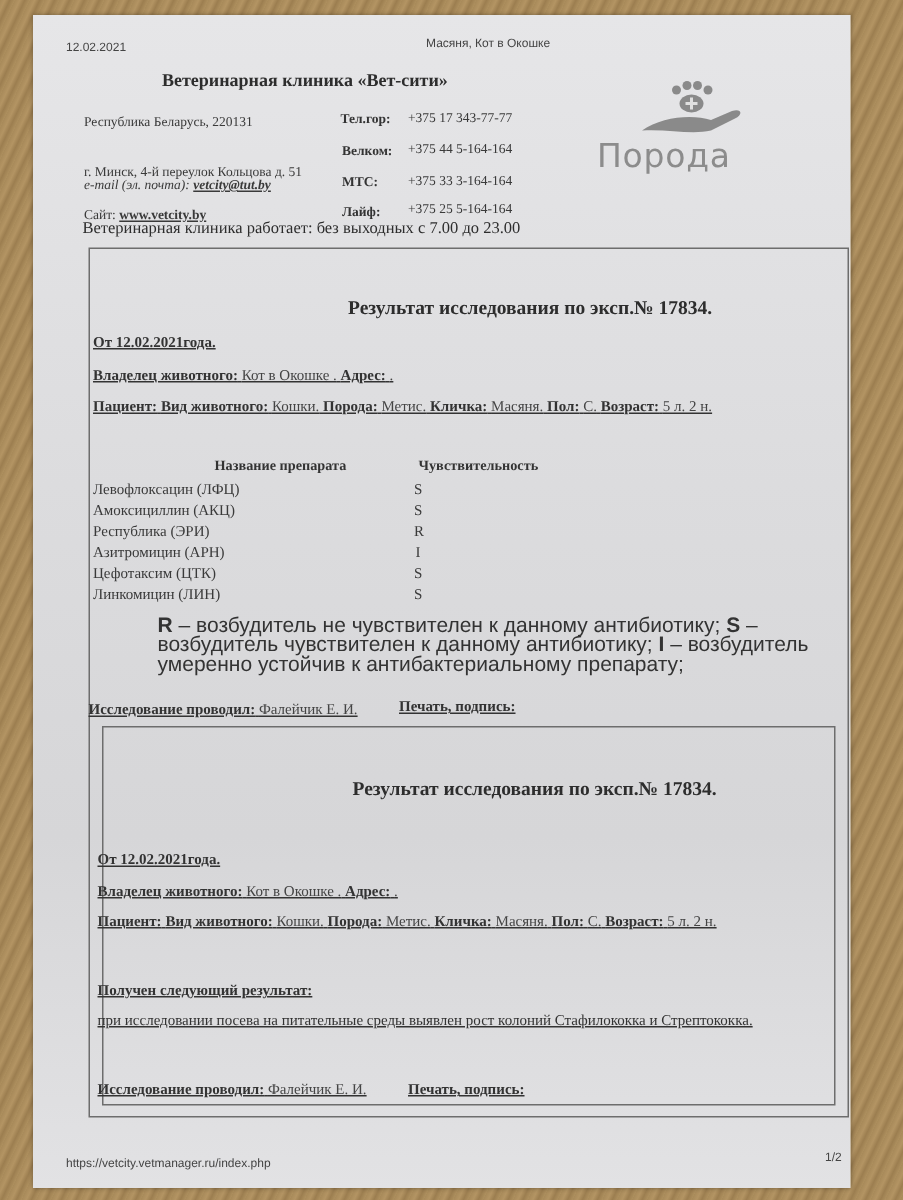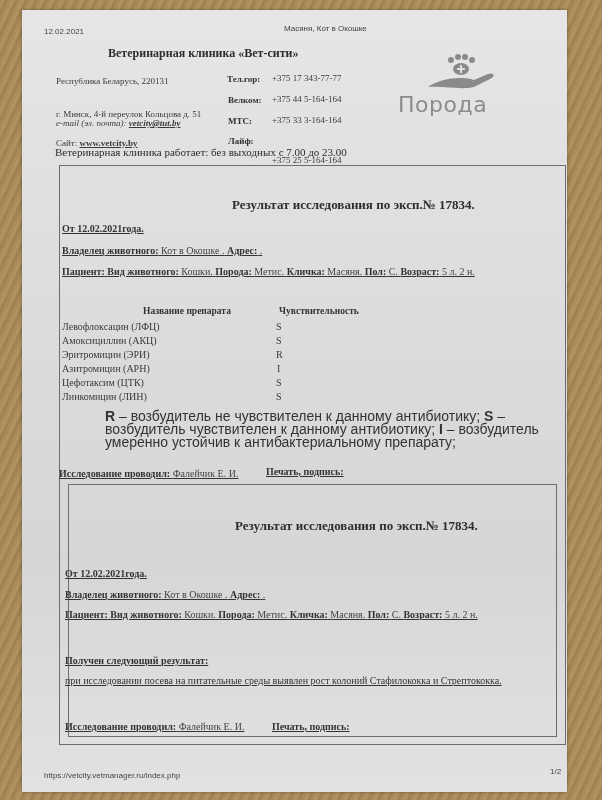--- a/index.html
+++ b/index.html
@@ -55,21 +55,21 @@
     <span class="link">www.vetcity.by</span>
   </div>
 
   <div class="abs info-b" style="left:205px; top:64px;">Тел.гор:</div>
   <div class="abs info" style="left:250px; top:63px;">+375 17 343-77-77</div>
   <div class="abs info-b" style="left:206px; top:85px;">Велком:</div>
   <div class="abs info" style="left:250px; top:84px;">+375 44 5-164-164</div>
   <div class="abs info-b" style="left:206px; top:106px;">МТС:</div>
   <div class="abs info" style="left:250px; top:105px;">+375 33 3-164-164</div>
   <div class="abs info-b" style="left:206px; top:126px;">Лайф:</div>
-  <div class="abs info" style="left:250px; top:124px;margin-top:21px;">+375 25 5-164-164</div>
+  <div class="abs info" style="left:250px; top:124px;">+375 25 5-164-164</div>
 
   <div class="abs hours" style="left:33px; top:136px;">
     <span>Ветеринарная клиника работает:</span>
     <span>без выходных  с 7.00 до 23.00</span>
   </div>
 
   <div class="abs" style="left:394px; top:44px; width:100px; height:40px;">
     <svg width="100" height="40" viewBox="0 0 100 40">
       <circle cx="35" cy="6" r="3" fill="#8a8a8a"></circle>
       <circle cx="42" cy="3" r="3" fill="#8a8a8a"></circle>
@@ -95,21 +95,21 @@
   </div>
 
   <div>
     <div class="abs tbl-h" style="left:77px; top:296px;">Название препарата</div>
     <div class="abs tbl-h" style="left:213px; top:296px;">Чувствительность</div>
 
     <div class="abs tbl-c" style="left:40px; top:311px;">Левофлоксацин (ЛФЦ)</div>
     <div class="abs tbl-c" style="left:254px; top:311px;">S</div>
     <div class="abs tbl-c" style="left:40px; top:325px;">Амоксициллин (АКЦ)</div>
     <div class="abs tbl-c" style="left:254px; top:325px;">S</div>
-    <div class="abs tbl-c" style="left:40px; top:339px;">Эритромицин (ЭРИ)</div>
+    <div class="abs tbl-c" style="left:40px; top:339px;">Республика (ЭРИ)</div>
     <div class="abs tbl-c" style="left:254px; top:339px;">R</div>
     <div class="abs tbl-c" style="left:40px; top:353px;">Азитромицин (АРН)</div>
     <div class="abs tbl-c" style="left:255px; top:353px;">I</div>
     <div class="abs tbl-c" style="left:40px; top:367px;">Цефотаксим (ЦТК)</div>
     <div class="abs tbl-c" style="left:254px; top:367px;">S</div>
     <div class="abs tbl-c" style="left:40px; top:381px;">Линкомицин (ЛИН)</div>
     <div class="abs tbl-c" style="left:254px; top:381px;">S</div>
   </div>
 
   <div class="abs legend" style="left:37px; top:400px;"><b>R</b><span> – возбудитель не чувствителен к данному антибиотику; </span><b>S</b><span> – возбудитель чувствителен к данному антибиотику; </span><b>I</b><span> – возбудитель умеренно устойчив к антибактериальному препарату;</span></div>

